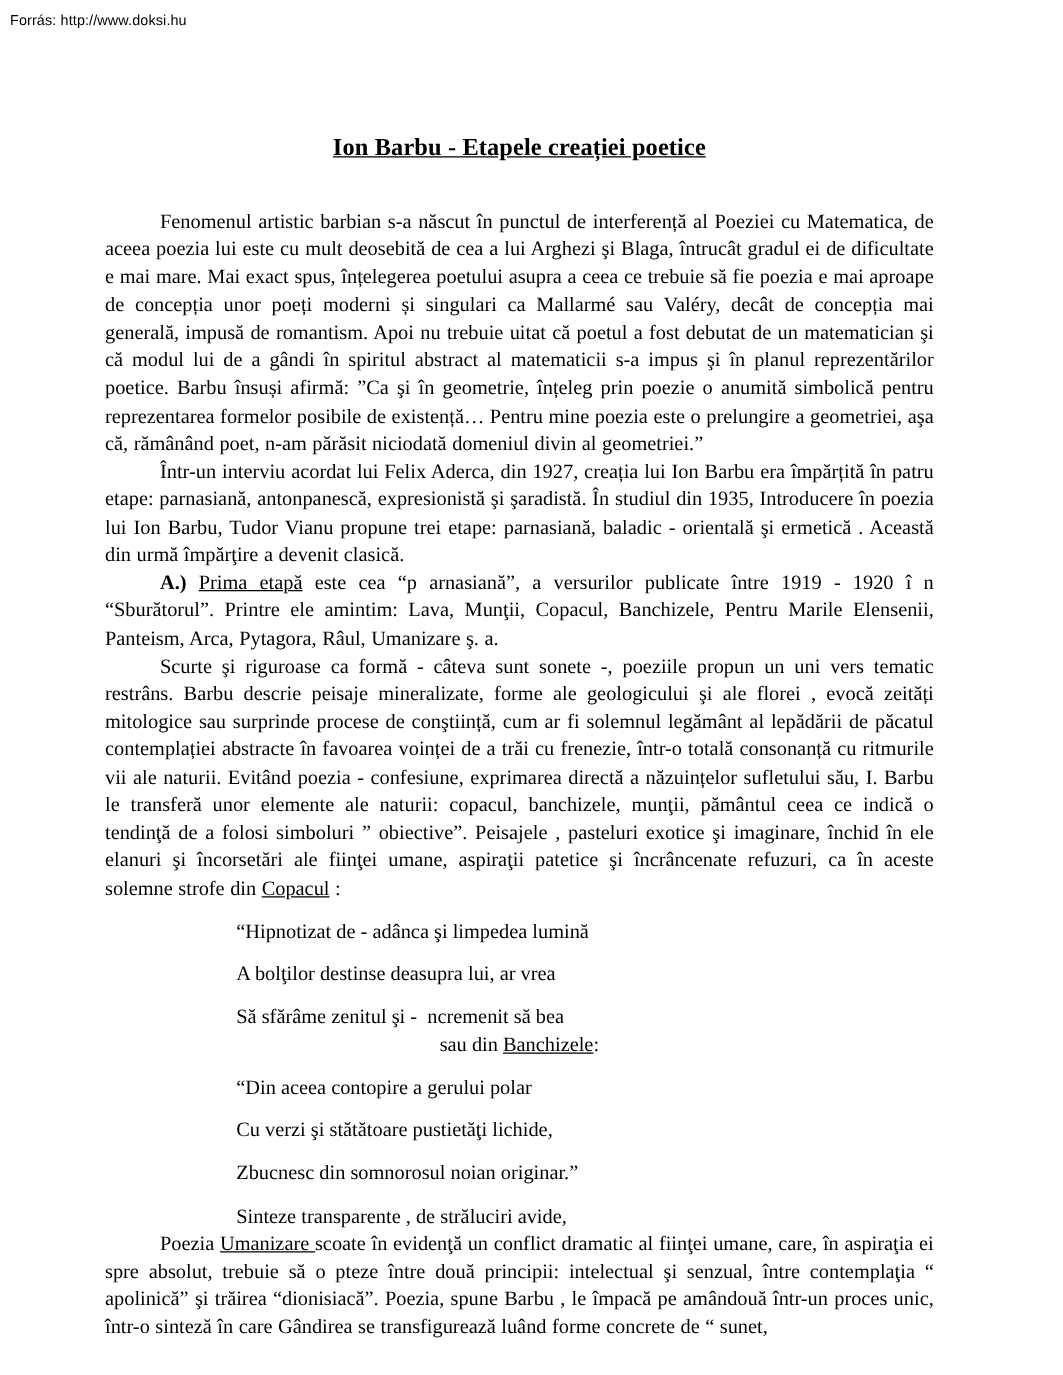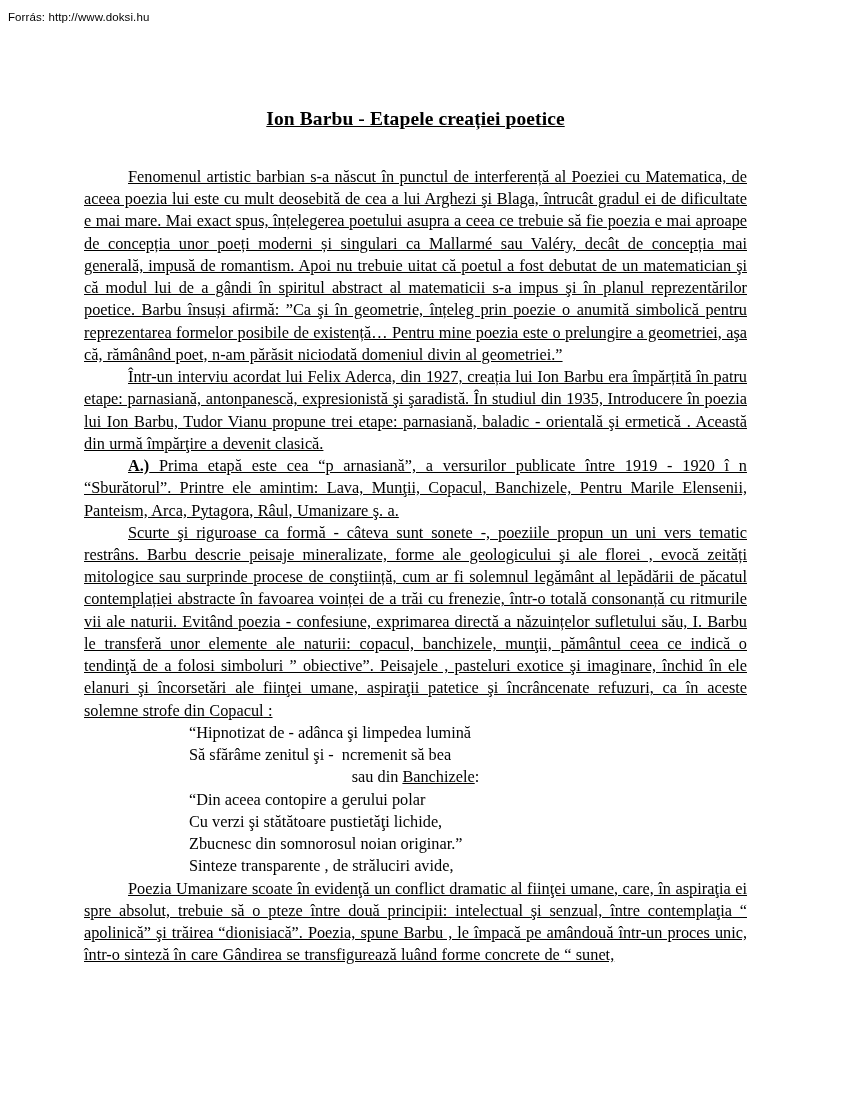--- a/index.html
+++ b/index.html
@@ -46,37 +46,37 @@
     letter-spacing: 0.1px;
   }
   p.body-para {
     margin: 0;
     font-size: 16.3px;
     line-height: 1.365;
     text-align: justify;
     text-indent: 44px;
     text-justify: inter-word;
     word-spacing: 0.02em;
-    text-decoration: underline;
   }
   .u {
     text-decoration: underline;
   }
   .b {
     font-weight: bold;
   }
   .verse {
     margin: 0;
     padding-left: 105px;
     font-size: 16.3px;
     line-height: 1.365;
     text-align: left;
   }
   .verse-line {
     white-space: pre;
+    margin-top: 12px;
   }
   .tail-line {
     margin: 0;
     font-size: 16.3px;
     line-height: 1.365;
     text-align: center;
   }
 </style>
 </head>
 <body>
@@ -92,20 +92,21 @@
     <p class="body-para">Fenomenul artistic barbian s-a născut în punctul de interferență al Poeziei cu Matematica, de aceea poezia lui este cu mult deosebită de cea a lui Arghezi şi Blaga, întrucât gradul ei de dificultate e mai mare. Mai exact spus, înțelegerea poetului asupra a ceea ce trebuie să fie poezia e mai aproape de concepția unor poeți moderni și singulari ca Mallarmé sau Valéry, decât  de concepția mai generală, impusă de romantism. Apoi nu trebuie uitat că poetul a fost debutat de un matematician şi că modul lui de a gândi în spiritul abstract al matematicii s-a impus şi în planul reprezentărilor poetice. Barbu însuși afirmă: ”Ca şi în geometrie, înțeleg prin poezie o anumită simbolică pentru reprezentarea formelor posibile de existență… Pentru mine poezia este o prelungire a geometriei, aşa că, rămânând poet, n-am părăsit niciodată domeniul divin al geometriei.”</p>
 
     <p class="body-para">Într-un interviu acordat lui Felix Aderca, din 1927, creația lui Ion Barbu era împărțită în patru etape: parnasiană, antonpanescă, expresionistă şi şaradistă. În studiul din 1935, Introducere în poezia lui Ion Barbu, Tudor Vianu propune trei etape: parnasiană, baladic - orientală şi ermetică . Această din urmă împărţire a devenit clasică.</p>
 
     <p class="body-para"><span class="b">A.)</span><span> </span><span class="u">Prima etapă</span><span> este cea “p arnasiană”, a versurilor  publicate între 1919 - 1920  î n “Sburătorul”. Printre ele amintim: Lava, Munţii, Copacul, Banchizele, Pentru Marile Elensenii, Panteism, Arca, Pytagora, Râul, Umanizare ş. a.</span></p>
 
     <p class="body-para"><span>Scurte şi riguroase ca formă - câteva sunt sonete -, poeziile propun un uni vers tematic restrâns. Barbu descrie peisaje mineralizate, forme ale geologicului şi ale florei , evocă zeități mitologice  sau surprinde  procese de conştiință, cum ar fi solemnul legământ al lepădării de păcatul contemplației abstracte în favoarea  voinței de a trăi cu frenezie, într-o totală consonanță cu ritmurile vii ale naturii. Evitând poezia - confesiune, exprimarea directă a năzuințelor sufletului său, I. Barbu le transferă unor elemente ale naturii: copacul, banchizele, munţii, pământul ceea ce indică o tendinţă de a folosi simboluri ” obiective”. Peisajele , pasteluri exotice şi imaginare, închid în ele elanuri şi încorsetări ale fiinţei umane, aspiraţii patetice şi încrâncenate refuzuri, ca  în  acestе solemne strofe din </span><span class="u">Copacul</span><span> :</span></p>
 
     <div class="verse">
       <div class="verse-line">“Hipnotizat de - adânca şi limpedea lumină</div>
+      <div class="verse-line">A bolţilor destinse deasupra lui, ar vrea</div>
       <div class="verse-line">Să sfărâme zenitul şi -  ncremenit să bea</div>
     </div>
 
     <p class="tail-line"><span>sau din </span><span class="u">Banchizele</span><span>:</span></p>
 
     <div class="verse">
       <div class="verse-line">“Din aceea contopire a gerului polar</div>
       <div class="verse-line">Cu verzi şi stătătoare pustietăţi lichide,</div>
       <div class="verse-line">Zbucnesc din somnorosul noian originar.”</div>
       <div class="verse-line">Sinteze transparente , de străluciri avide,</div>

